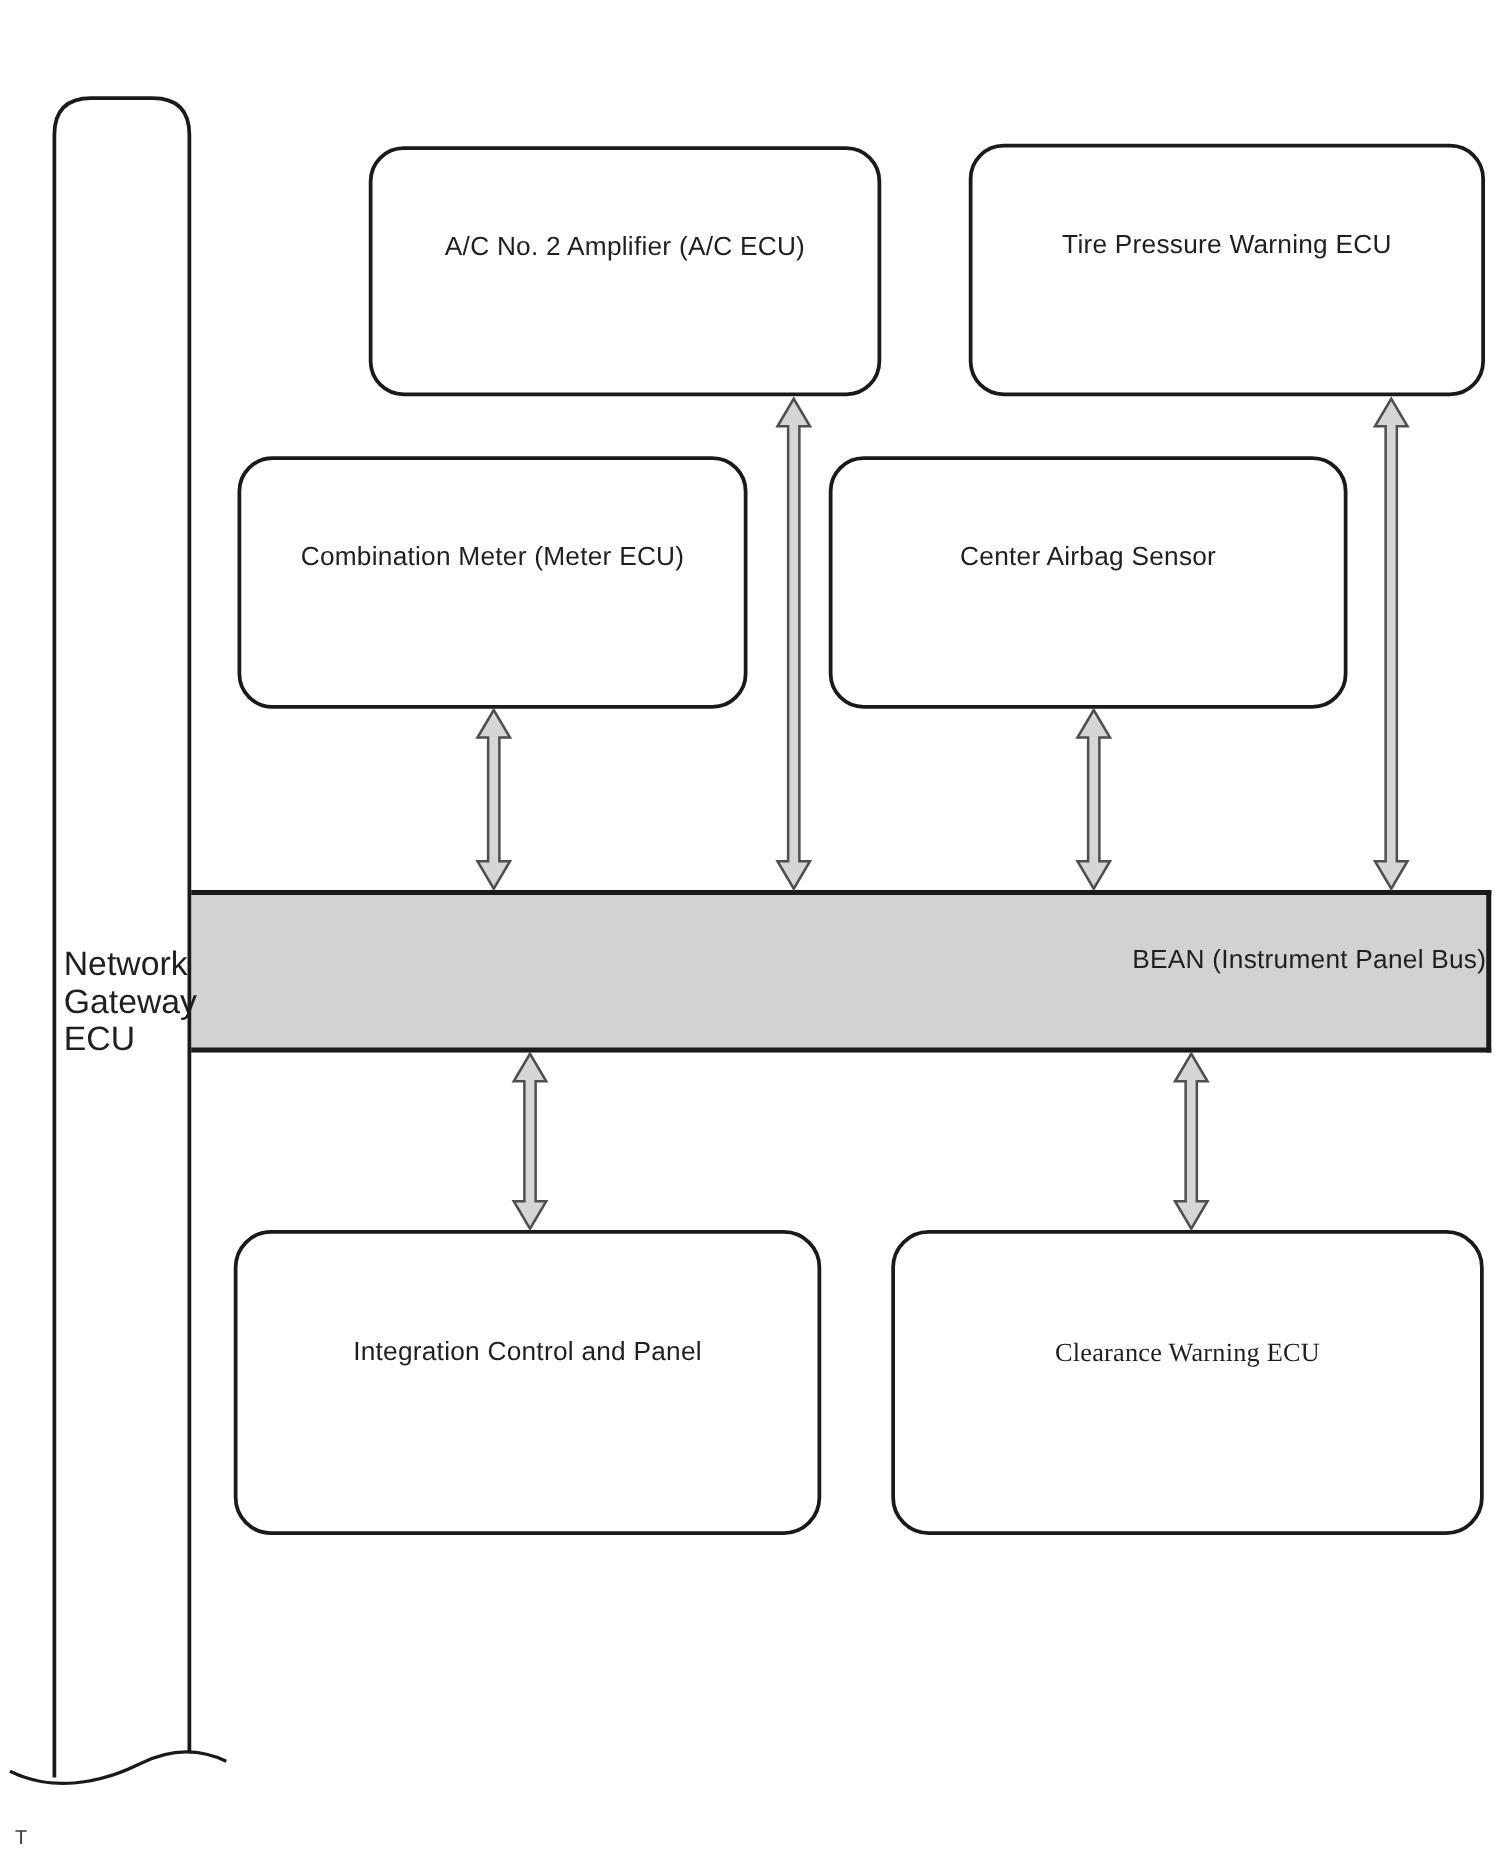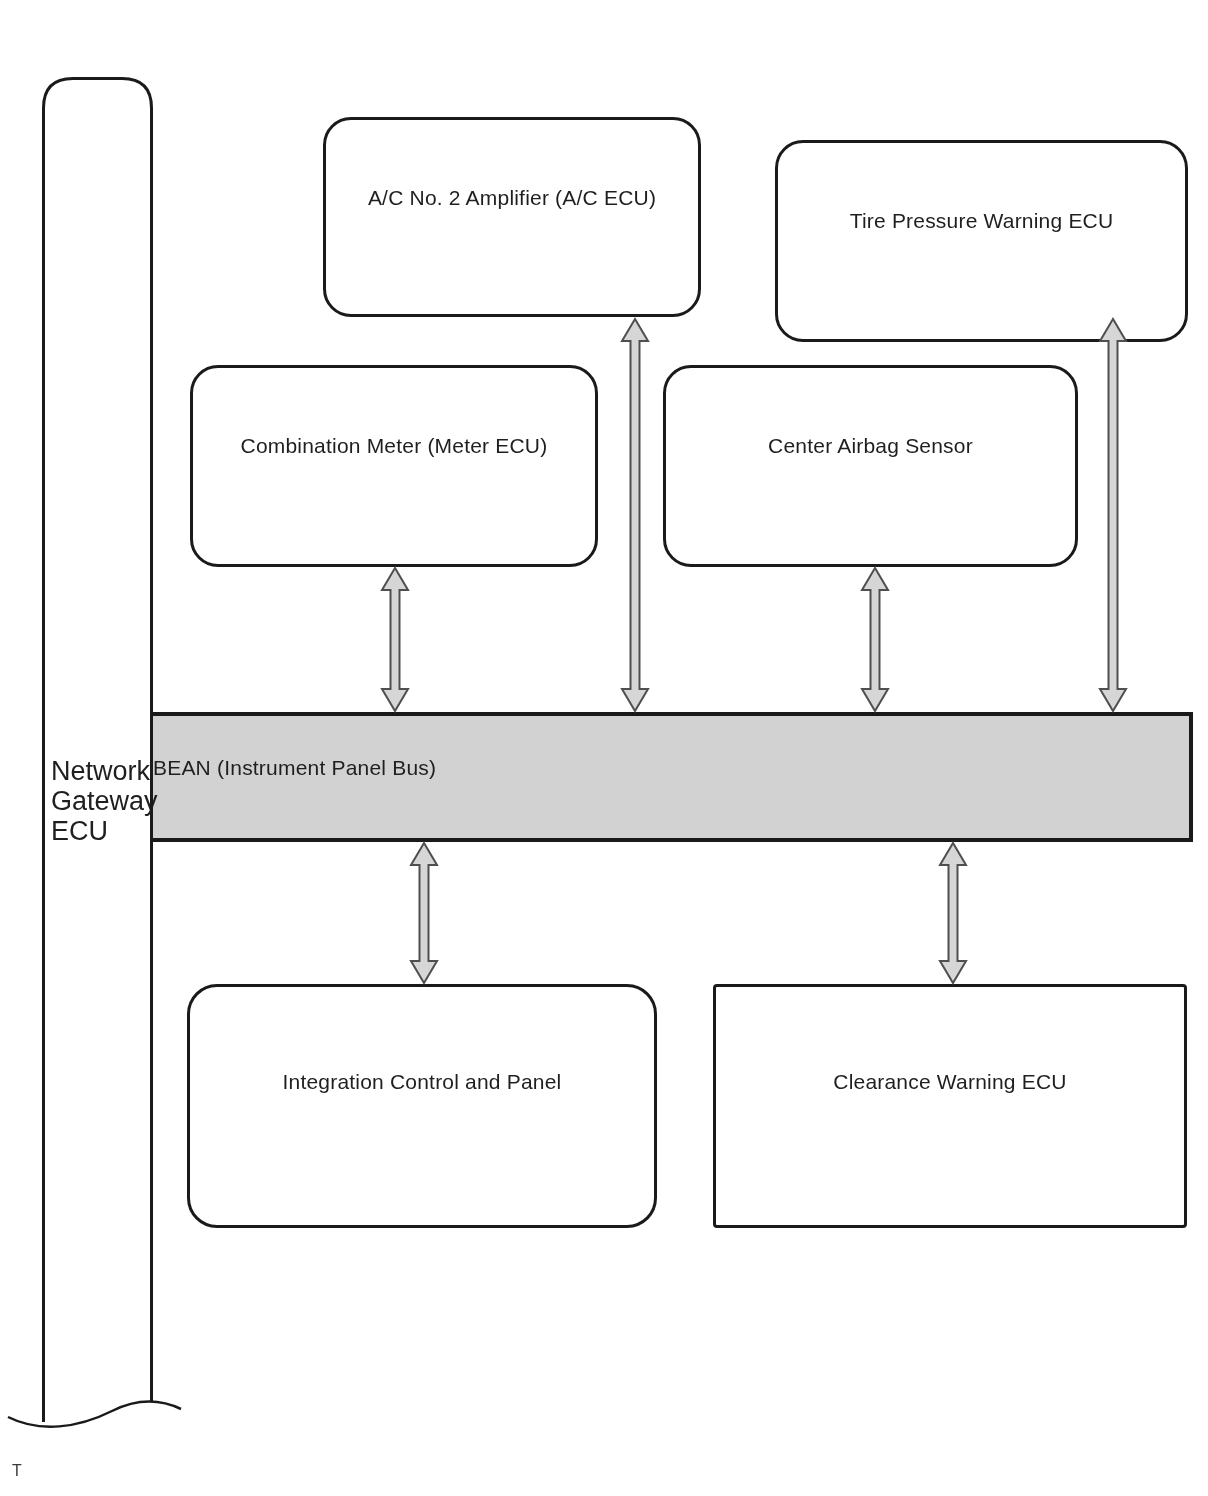--- a/index.html
+++ b/index.html
@@ -26,40 +26,40 @@
     position: absolute;
     left: 8px;
     right: 8px;
     top: 40%;
     transform: translateY(-50%);
     text-align: center;
     font-size: 21px;
     color: #1f1f1f;
     letter-spacing: 0.2px;
   }
-  #node-ac        { left: 295px; top: 117px; width: 378px; height: 200px; margin-left: 28px; }
-  #node-tire      { left: 775px; top: 115px; width: 413px; height: 202px; margin-top: 25px; }
+  #node-ac        { left: 295px; top: 117px; width: 410px; height: 200px; }
+  #node-tire      { left: 775px; top: 115px; width: 413px; height: 202px; }
   #node-comb      { left: 190px; top: 365px; width: 408px; height: 202px; }
   #node-airbag    { left: 663px; top: 365px; width: 415px; height: 202px; }
   #node-integration { left: 187px; top: 984px; width: 470px; height: 244px; border-radius: 30px; }
-  #node-clearance   { left: 713px; top: 984px; width: 474px; height: 244px; border-radius: 4px; }
+  #node-clearance   { left: 713px; top: 984px; width: 474px; height: 244px; border-radius: 30px; font-family: Liberation Serif, serif; }
 
   .bus {
     position: absolute;
     left: 153px;
     top: 712px;
     width: 1040px;
     height: 130px;
     box-sizing: border-box;
     background: #d2d2d2;
     border: 4px solid #1a1a1a;
     border-left: none;
     display: flex;
     align-items: center;
-    justify-content: flex-start;
+    justify-content: flex-end;
   }
   .bus .label {
     font-size: 21px;
     color: #1f1f1f;
     transform: translateY(-9px);
     letter-spacing: 0.2px;
   }
   .gateway-label {
     position: absolute;
     left: 51px;

